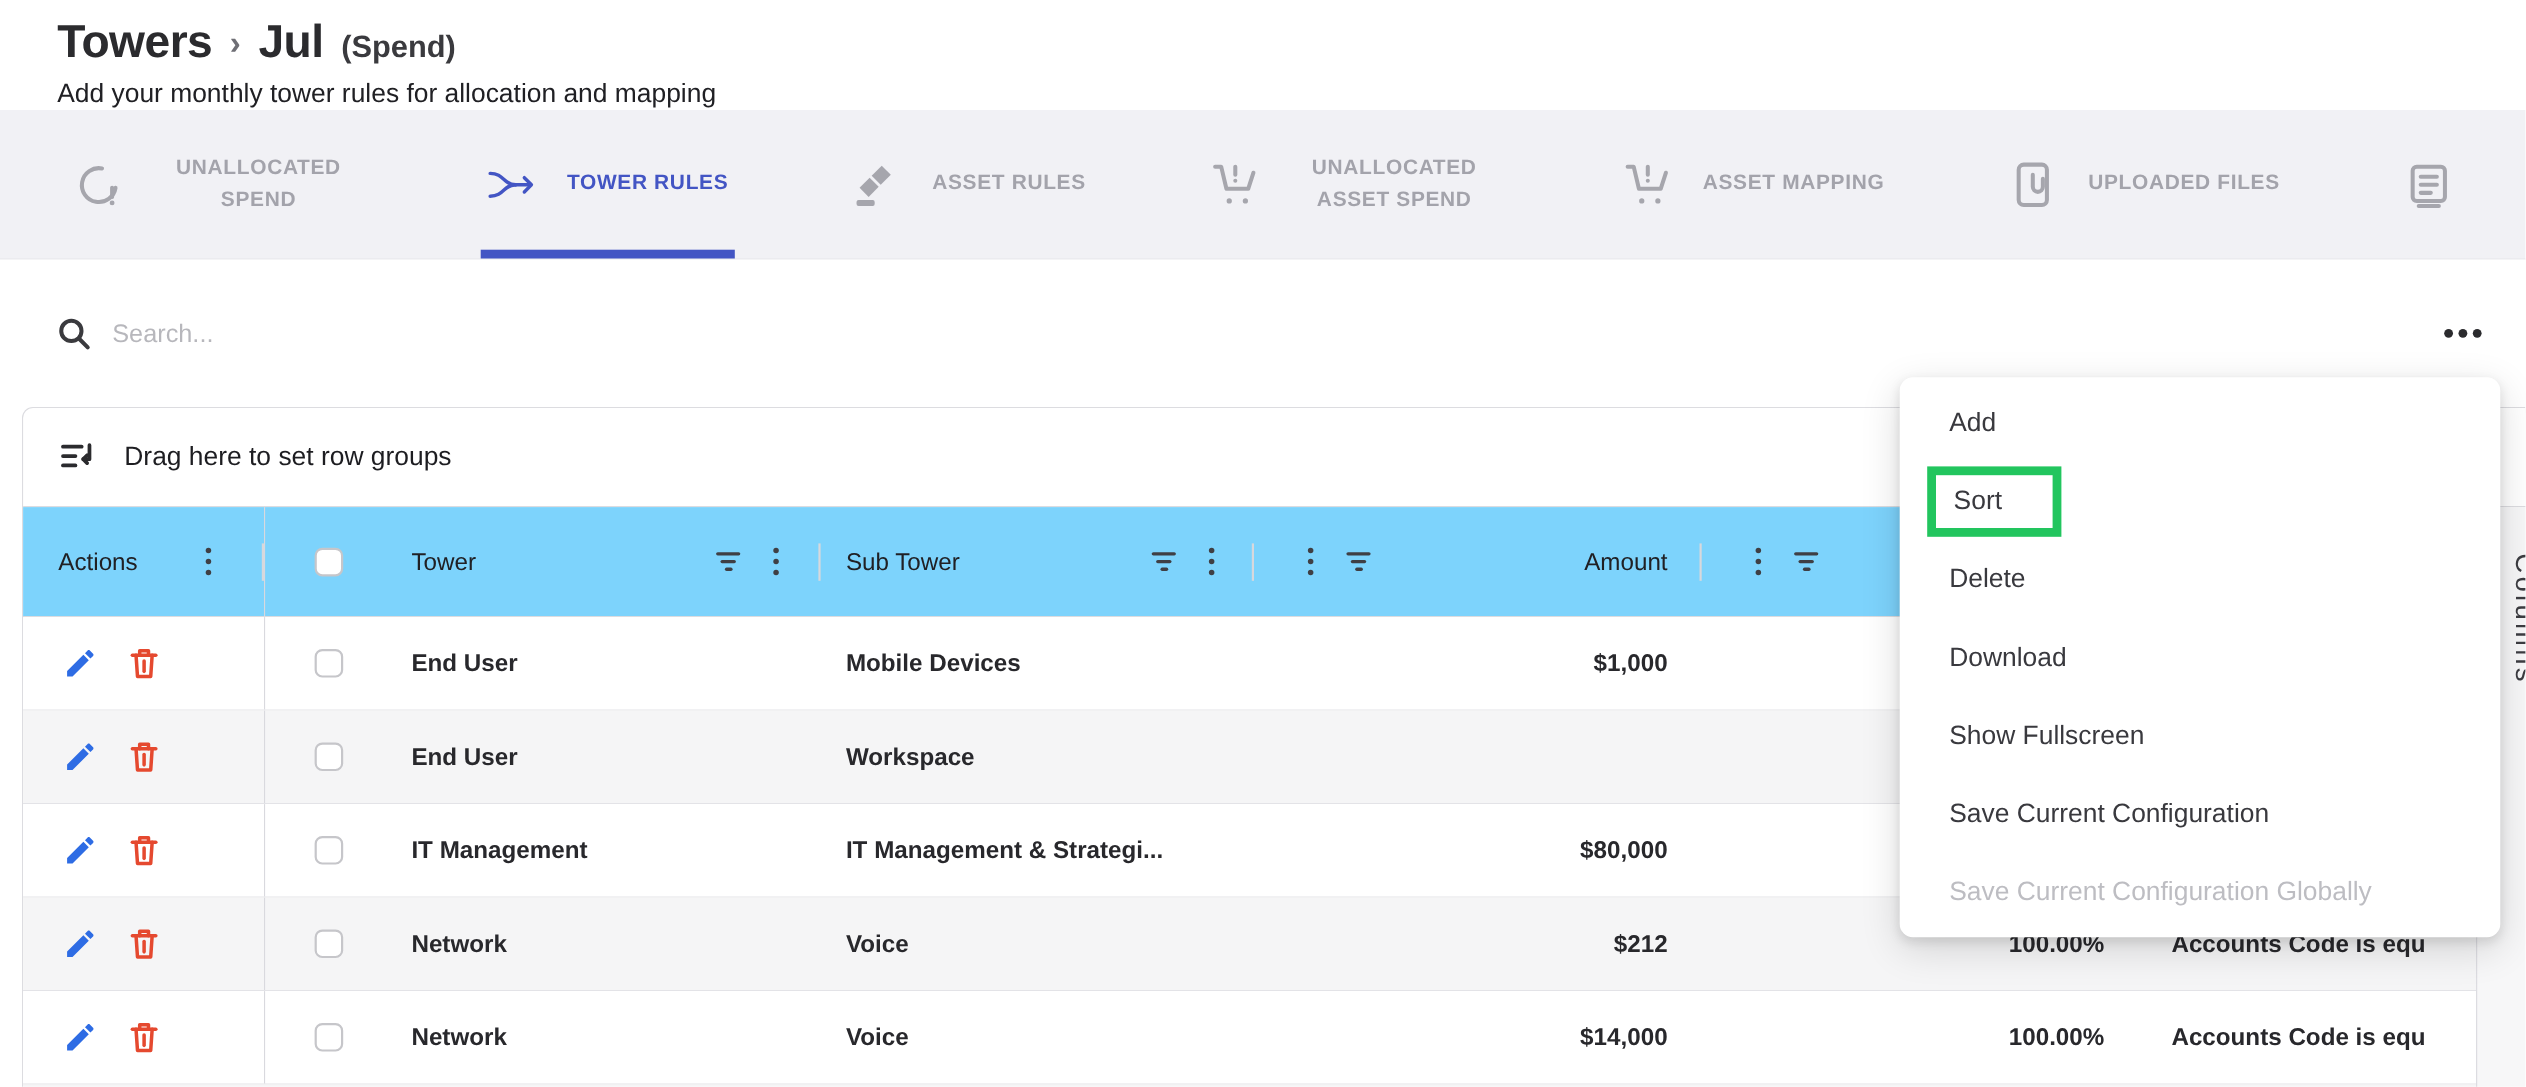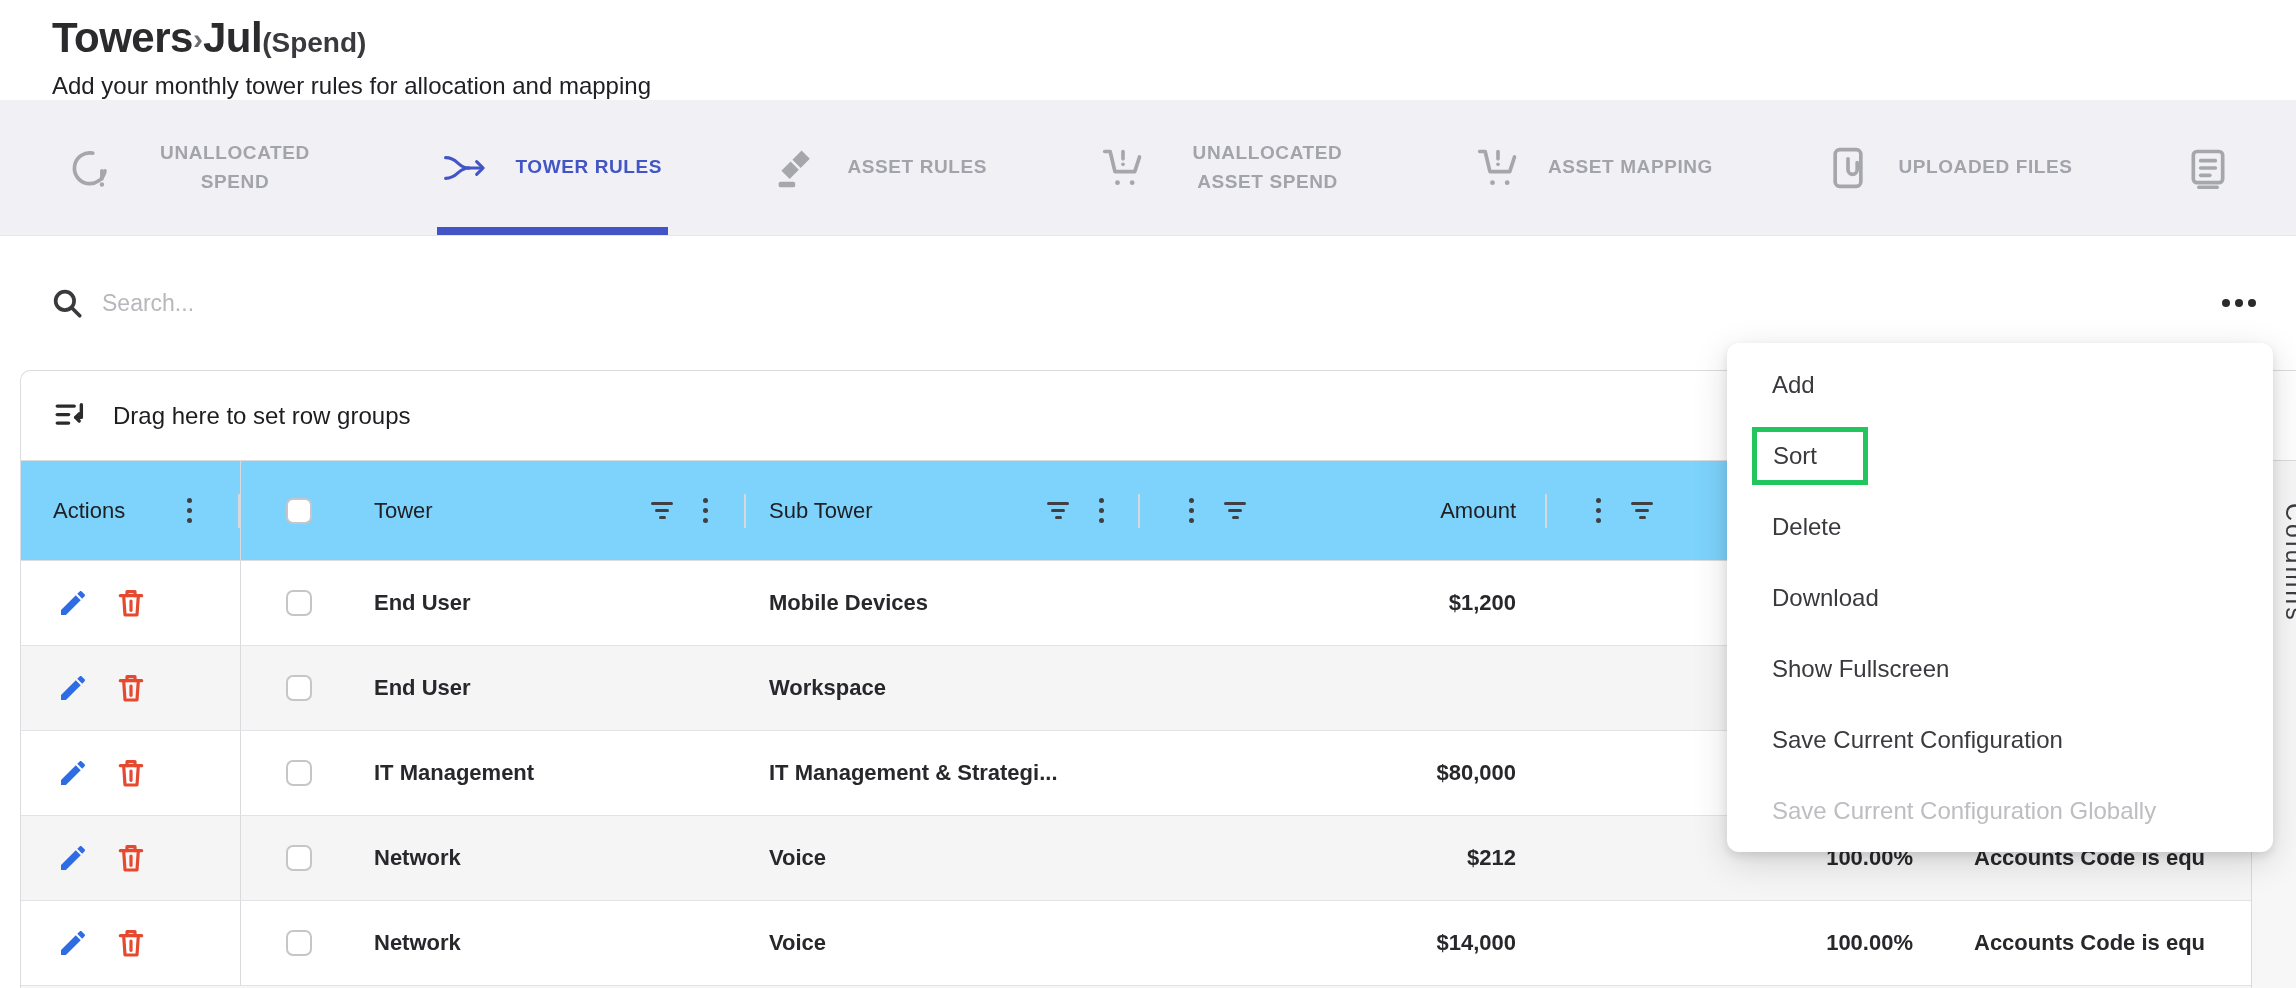--- a/index.html
+++ b/index.html
@@ -1,21 +1,21 @@
 <!DOCTYPE html>
 <html><head>
 <meta charset="utf-8">
 <style>
   * { margin:0; padding:0; box-sizing:border-box; }
   html,body { width:2296px; height:988px; overflow:hidden; background:#ffffff;
     font-family:"Liberation Sans", sans-serif; color:#26262a; }
 
   
   .page-header { padding:14px 0 0 52px; height:100px; }
-  .title-row { display:flex; align-items:baseline; }
+  .title-row { display:flex; align-items:baseline; gap:16px; }
   .title-main { font-size:42px; font-weight:700; color:#2b2b2e; letter-spacing:-0.5px; }
   .title-sep { font-size:30px; color:#6f6f75; font-weight:700; transform:translateY(-3px); }
   .title-suffix { font-size:28px; font-weight:700; color:#3a3a3e; }
   .subtitle { margin-top:10px; font-size:24px; color:#202024; }
 
   
   .tab-bar { height:136px; background:#f1f1f5; border-bottom:1px solid #e6e6ea;
     display:flex; align-items:stretch; justify-content:space-between; padding:0 60px 0 62px; }
   .tab { position:relative; display:flex; align-items:center; gap:28px; cursor:pointer; padding:0 6px; }
   .tab-icon { width:44px; height:44px; color:#a6a6ad; flex:none; display:flex; align-items:center; }
@@ -84,21 +84,21 @@
   .row-sliver { height:3px; background:#f5f5f6; }
 
   
   .dropdown { position:absolute; left:1727px; top:343px; width:546px; height:509px; background:#fff;
     border-radius:12px; box-shadow:0 4px 10px rgba(0,0,0,0.10), 0 10px 36px rgba(0,0,0,0.14);
     padding:6px 0; z-index:50; }
   .menu-item { height:71px; display:flex; align-items:center; padding-left:45px;
     font-size:24px; color:#39393e; cursor:pointer; }
   .menu-item.disabled { color:#bdbdc2; cursor:default; }
   .menu-item.highlighted { padding-left:0; }
-  .sort-box { display:inline-flex; align-items:center; margin-left:25px; border:5px solid #22c55e;
+  .sort-box { display:inline-flex; align-items:center; margin-left:25px; border:8px solid #22c55e;
     padding:9px 46px 9px 16px; line-height:30px; }
 </style>
 </head>
 <body>
 
 <div class="page-header">
   <div class="title-row">
     <span class="title-main">Towers</span>
     <span class="title-sep">›</span>
     <span class="title-main">Jul</span>
@@ -312,21 +312,21 @@
                 <path d="M6.5 6.5 l1 14.5 h9 l1 -14.5"></path>
                 <line x1="12" y1="10.5" x2="12" y2="17.5"></line>
             </svg>
           </span>
         </div>
         <div class="bcell tower">
           <span class="checkbox"></span>
           <span>End User</span>
         </div>
         <div class="bcell subtower">Mobile Devices</div>
-        <div class="bcell amount">$1,200</div>
+        <div class="bcell amount">$1,000</div>
         <div class="bcell pct"></div>
         <div class="bcell rule"></div>
       </div>
 
       <div class="brow alt">
         <div class="bcell actions">
           <span class="icon-btn">
             <svg viewBox="0 0 24 24" fill="#2e6ce4">
                 <path d="M3 17.3 V21 h3.7 L17.8 9.9 14.1 6.2 Z M20.7 7 c.4-.4.4-1.1 0-1.5 L18.5 3.3 c-.4-.4-1.1-.4-1.5 0 l-1.8 1.8 3.7 3.7 Z"></path>
               </svg>

